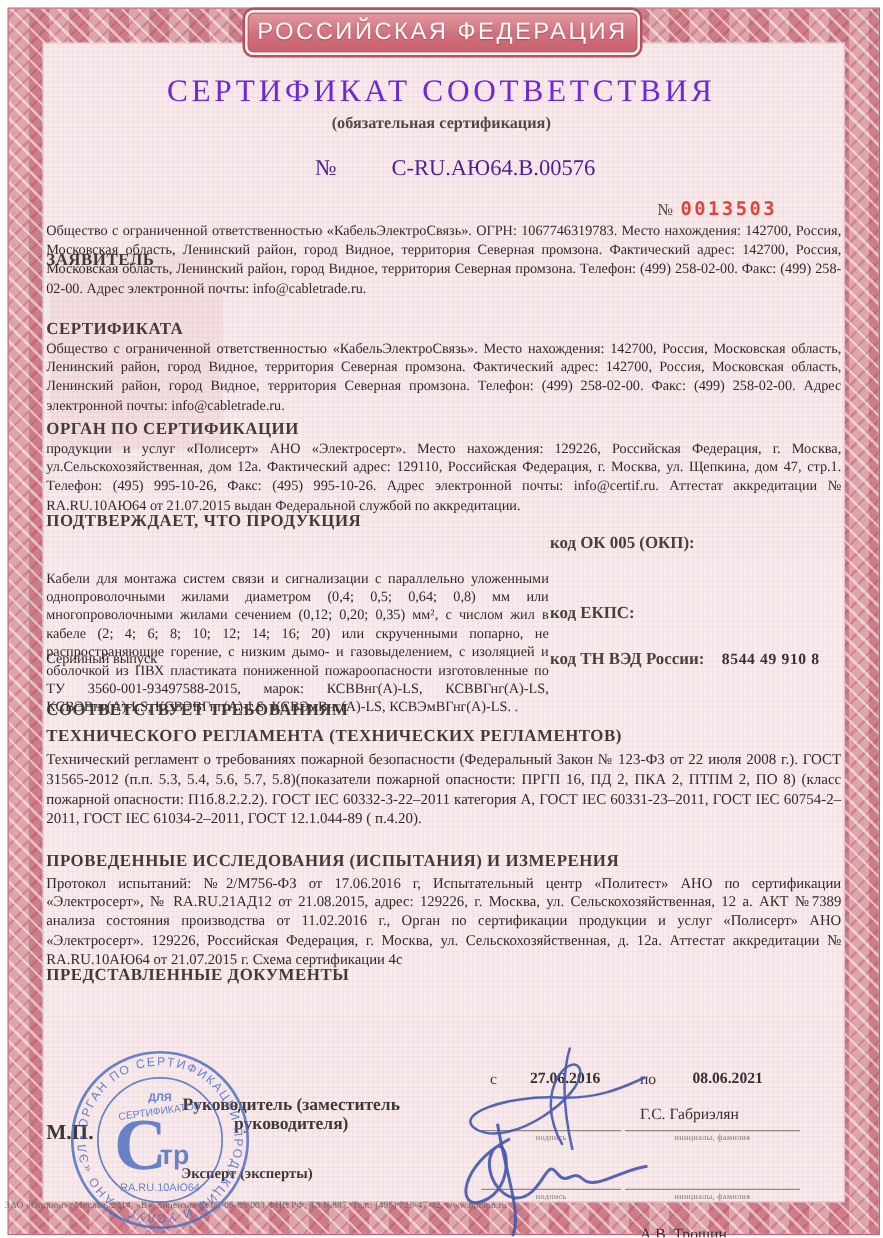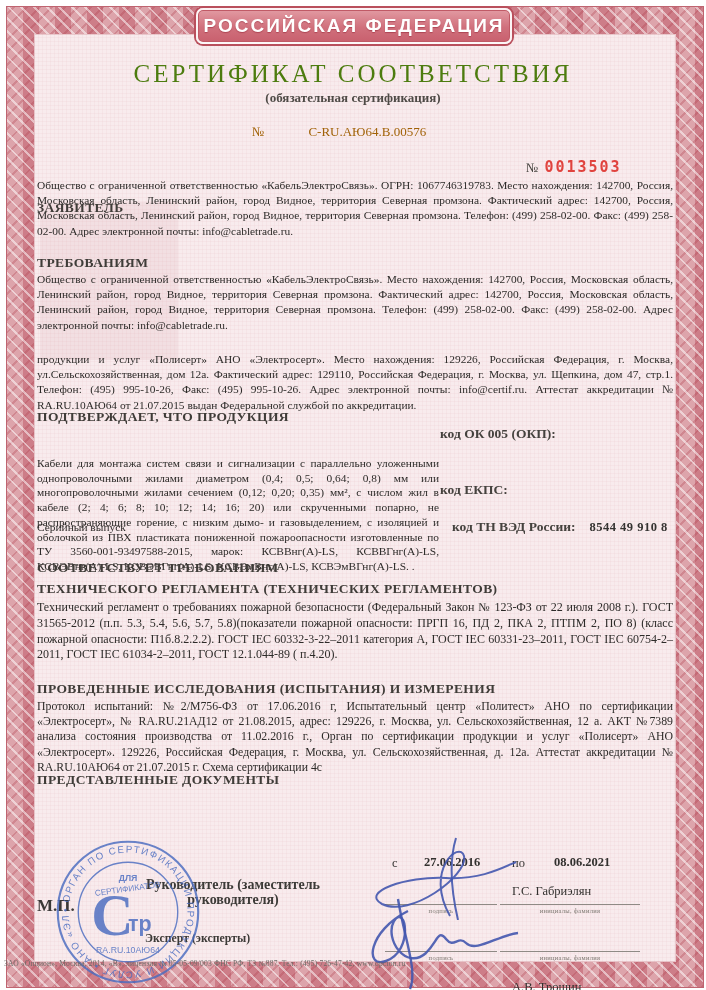--- a/index.html
+++ b/index.html
@@ -40,35 +40,35 @@
 
   
   .banner {
     position: absolute; left: 196px; top: 8px; width: 316px; height: 36px;
     background: linear-gradient(180deg, #e29aa2 0%, #d0707c 55%, #c9606e 100%);
     border: 2px solid rgba(255,255,255,0.92);
     box-shadow: 0 0 0 2px #b94f5c, inset 0 0 0 1px #c05a66;
     border-radius: 7px;
     display: flex; align-items: center; justify-content: center;
     font-family: "Liberation Sans", sans-serif;
-    font-weight: bold; font-size: 19px; letter-spacing: 2px;
+    font-weight: normal; font-size: 19px; letter-spacing: 2px;
     color: #ffffff; text-shadow: 0 1px 1px rgba(150,40,55,0.55);
     white-space: nowrap;
   }
 
   .doc-title {
     position: absolute; left: 0; top: 60px; width: 100%;
     text-align: center; font-size: 25px; letter-spacing: 3px;
-    color: #4d7c0f; font-weight: 400;
+    color: #6d28d9; font-weight: 400;
   }
   .doc-subtitle {
     position: absolute; left: 0; top: 90px; width: 100%;
     text-align: center; font-size: 13px; font-weight: bold; color: #4e4a46;
   }
-  .cert-no-row { position: absolute; left: 252px; top: 124px; font-size: 13px; color: #a16207; }
+  .cert-no-row { position: absolute; left: 252px; top: 124px; font-size: 18px; color: #4c1d95; }
   .cert-no-row .no-label { margin-right: 44px; }
 
   .sec-heading {
     position: absolute; font-size: 13.5px; font-weight: bold;
     color: #3f3c38; letter-spacing: 0.4px; white-space: nowrap;
   }
   .body-text {
     position: absolute; left: 37px; width: 636px;
     font-size: 11.4px; line-height: 15.2px; color: #2d2b29;
     text-align: justify;
@@ -129,36 +129,37 @@
   <div class="cert-no-row">
     <span class="no-label">№</span><span>C-RU.АЮ64.В.00576</span>
   </div>
 
   <div class="sec-heading" style="left:37px; top:160px;margin-top:40px;">ЗАЯВИТЕЛЬ</div>
   <div class="serial">
     <span>№</span><span class="digits">0013503</span>
   </div>
   <div class="body-text" style="top:178px;">Общество с ограниченной ответственностью «КабельЭлектроСвязь». ОГРН: 1067746319783. Место нахождения: 142700, Россия, Московская область, Ленинский район, город Видное, территория   Северная промзона. Фактический адрес: 142700, Россия, Московская область, Ленинский район, город Видное, территория   Северная промзона. Телефон: (499) 258-02-00. Факс: (499) 258-02-00. Адрес электронной почты: info@cabletrade.ru.</div>
 
-  <div class="sec-heading" style="left:37px; top:255px;">ТРЕБОВАНИЯМ</div>
+  <div class="sec-heading" style="left:37px; top:255px;">СЕРТИФИКАТА</div>
   <div class="body-text" style="top:272px;">Общество с ограниченной ответственностью «КабельЭлектроСвязь». Место нахождения: 142700, Россия, Московская область, Ленинский район, город Видное, территория   Северная промзона. Фактический адрес: 142700, Россия, Московская область, Ленинский район, город Видное, территория   Северная промзона. Телефон: (499) 258-02-00. Факс: (499) 258-02-00. Адрес электронной почты: info@cabletrade.ru.</div>
 
+  <div class="sec-heading" style="left:37px; top:335px;">ОРГАН ПО СЕРТИФИКАЦИИ</div>
   <div class="body-text" style="top:352px;">продукции и услуг «Полисерт» АНО «Электросерт». Место нахождения: 129226, Российская Федерация, г. Москва, ул.Сельскохозяйственная, дом 12а. Фактический адрес: 129110, Российская Федерация, г. Москва, ул. Щепкина, дом 47, стр.1. Телефон: (495) 995-10-26, Факс: (495) 995-10-26. Адрес электронной почты: info@certif.ru. Аттестат аккредитации № RA.RU.10АЮ64 от 21.07.2015 выдан Федеральной службой по аккредитации.</div>
 
   <div class="sec-heading" style="left:37px; top:409px;">ПОДТВЕРЖДАЕТ, ЧТО ПРОДУКЦИЯ</div>
   <div class="body-text product-desc" style="top:424px;">Кабели для монтажа систем связи и сигнализации с параллельно уложенными однопроволочными жилами диаметром (0,4; 0,5; 0,64; 0,8) мм или многопроволочными жилами сечением (0,12; 0,20; 0,35) мм², с числом жил в кабеле (2; 4; 6; 8; 10; 12; 14; 16; 20) или скрученными попарно, не распространяющие горение, с низким дымо- и газовыделением, с изоляцией и оболочкой из ПВХ пластиката пониженной пожароопасности изготовленные по ТУ 3560-001-93497588-2015, марок: КСВВнг(А)-LS, КСВВГнг(А)-LS, КСВЭВнг(А)-LS, КСВЭВГнг(А)-LS, КСВЭмВнг(А)-LS, КСВЭмВГнг(А)-LS. .</div>
   <div class="serial-issue">Серийный выпуск</div>
 
   <div class="code-label" style="top:426px;">
     <span>код ОК 005 (ОКП):</span>
   </div>
   <div class="code-label" style="top:482px;">
     <span>код ЕКПС:</span>
   </div>
-  <div class="code-label" style="top:519px;margin-left:12px;">
+  <div class="code-label" style="top:519px;">
     <span>код ТН ВЭД России:</span><span class="code-value">8544 49 910 8</span>
   </div>
 
   <div class="sec-heading" style="left:37px; top:560px;">СООТВЕТСТВУЕТ ТРЕБОВАНИЯМ</div>
   <div class="sec-heading" style="left:37px; top:581px;">ТЕХНИЧЕСКОГО РЕГЛАМЕНТА (ТЕХНИЧЕСКИХ РЕГЛАМЕНТОВ)</div>
   <div class="body-text" style="top:600px; font-size:12px; line-height:15.8px;">Технический регламент о требованиях пожарной безопасности (Федеральный Закон № 123-ФЗ от 22 июля 2008 г.). ГОСТ 31565-2012 (п.п. 5.3, 5.4, 5.6, 5.7, 5.8)(показатели пожарной опасности: ПРГП 16, ПД 2, ПКА 2, ПТПМ 2, ПО 8) (класс пожарной опасности: П1б.8.2.2.2). ГОСТ IEC 60332-3-22–2011 категория А, ГОСТ IEC 60331-23–2011, ГОСТ IEC 60754-2–2011, ГОСТ IEC 61034-2–2011, ГОСТ 12.1.044-89 ( п.4.20).</div>
 
   <div class="sec-heading" style="left:37px; top:681px;">ПРОВЕДЕННЫЕ ИССЛЕДОВАНИЯ (ИСПЫТАНИЯ) И ИЗМЕРЕНИЯ</div>
   <div class="body-text" style="top:699px; font-size:11.8px;">Протокол испытаний: №2/М756-ФЗ от 17.06.2016 г, Испытательный центр «Политест» АНО по сертификации «Электросерт», № RA.RU.21АД12 от 21.08.2015, адрес: 129226, г. Москва, ул. Сельскохозяйственная, 12 а. АКТ №7389 анализа состояния производства от 11.02.2016 г., Орган по сертификации продукции и услуг «Полисерт» АНО «Электросерт». 129226, Российская Федерация, г. Москва, ул. Сельскохозяйственная, д. 12а. Аттестат аккредитации № RA.RU.10АЮ64 от 21.07.2015 г. Схема сертификации 4с</div>
 

